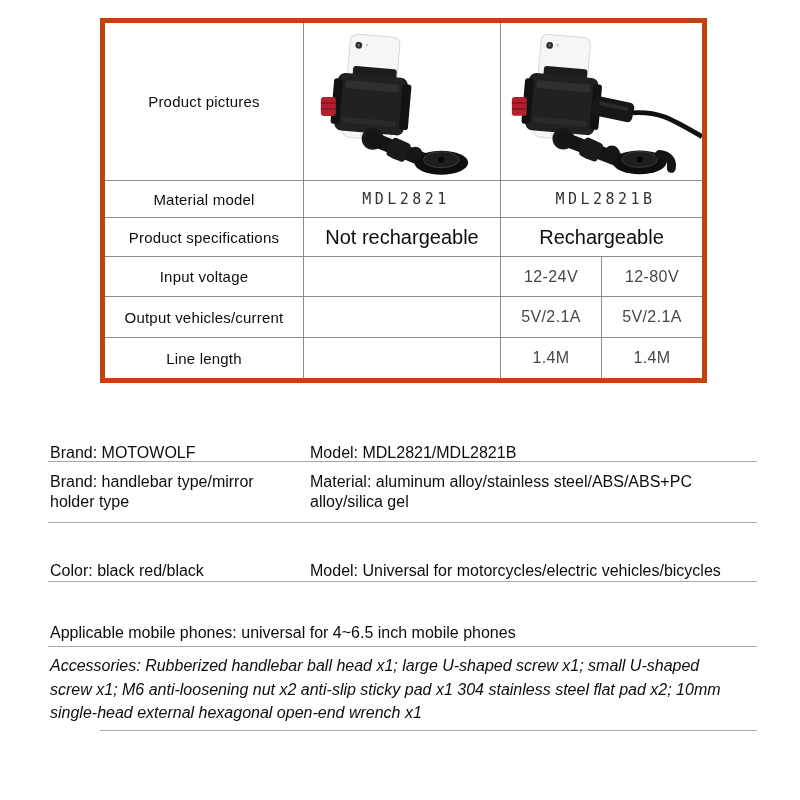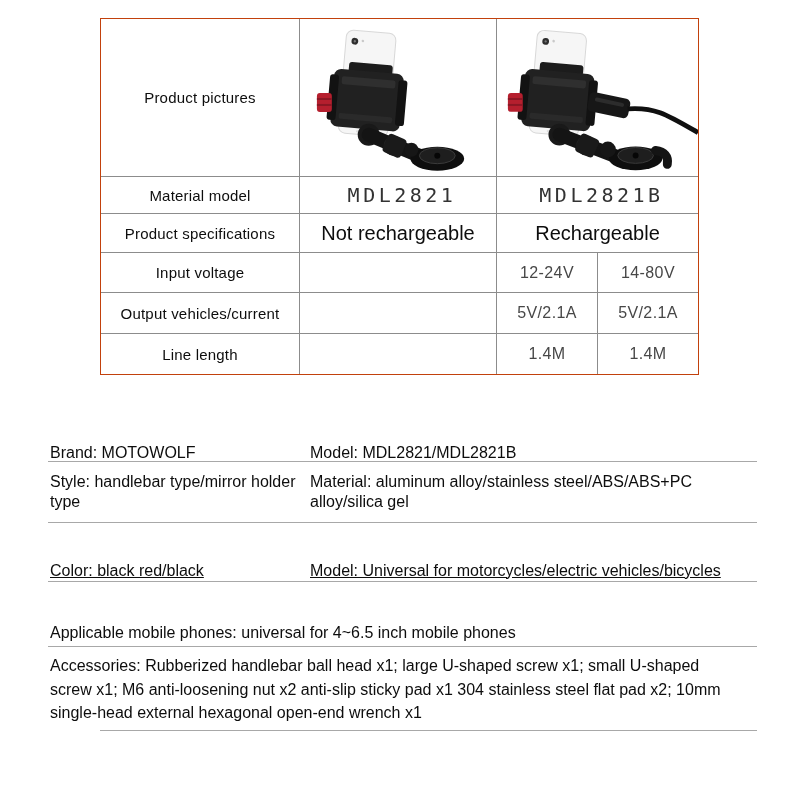--- a/index.html
+++ b/index.html
@@ -8,47 +8,47 @@
     position:relative; width:800px; height:800px; background:#ffffff;
     font-family:"Liberation Sans", sans-serif; color:#0d0d0d; overflow:hidden;
   }
 
   
   .spec-table {
     position:absolute; left:100px; top:18px;
     display:grid;
     grid-template-columns:198px 197px 101px 101px;
     grid-template-rows:157px 37px 39px 40px 41px 41px;
-    border:1px solid #c2410c;
+    border:5px solid #c2410c;
     background:#ffffff;
   }
   .cell { display:flex; align-items:center; justify-content:center; overflow:hidden; }
   .bl { border-left:1px solid #8c8c8c; }
   .bt { border-top:1px solid #8c8c8c; }
   .sp2 { grid-column:span 2; }
   .tlabel { font-size:15px; color:#0d0d0d; letter-spacing:0.2px; }
   .modelv {
     font-family:"DejaVu Sans Mono", monospace;
-    font-size:20px; letter-spacing:3.5px; color:#333333; padding-left:8px;
+    font-size:15px; letter-spacing:3.5px; color:#333333; padding-left:8px;
   }
   .specv { font-size:20px; color:#0d0d0d; }
   .smallv { font-size:16px; color:#474747; letter-spacing:0.4px; }
   .imgcell svg { display:block; }
 
   
   .details { position:absolute; left:48px; top:406px; width:709px; font-size:16px; }
   .drow { border-bottom:1px solid #a8a8a8; }
   .two-col { display:grid; grid-template-columns:262px 1fr; align-items:center; }
   .one-col { display:flex; align-items:center; }
   .row-brand { height:56px; }
   .row-style { height:61px; }
-  .row-color { height:59px;text-decoration:underline; }
+  .row-color { height:59px; }
   .row-appl  { height:65px; }
   .row-mirror{ height:58px; }
-  .row-acc   { height:83px; padding-top:7px; line-height:23.5px; border-bottom:none; }
+  .row-acc   { height:83px; padding-top:7px; line-height:23.5px; border-bottom:none;font-style:italic; }
   .lcell { padding-left:2px; padding-right:14px; line-height:20px; }
   .rcell { line-height:20px; }
   .nowrap { white-space:nowrap;margin-top:37px; }
   .end-line { margin-left:52px; width:657px; height:1px; background:#a8a8a8; }
 </style>
 </head>
 <body>
 
 <div class="page">
 
@@ -142,42 +142,42 @@
     <div class="cell bt bl modelv">MDL2821</div>
     <div class="cell bt bl sp2 modelv">MDL2821B</div>
 
     <div class="cell bt tlabel">Product specifications</div>
     <div class="cell bt bl specv">Not rechargeable</div>
     <div class="cell bt bl sp2 specv">Rechargeable</div>
 
     <div class="cell bt tlabel">Input voltage</div>
     <div class="cell bt bl"></div>
     <div class="cell bt bl smallv">12-24V</div>
-    <div class="cell bt bl smallv">14-80V</div>
+    <div class="cell bt bl smallv">12-80V</div>
 
     <div class="cell bt tlabel">Output vehicles/current</div>
     <div class="cell bt bl"></div>
     <div class="cell bt bl smallv">5V/2.1A</div>
     <div class="cell bt bl smallv">5V/2.1A</div>
 
     <div class="cell bt tlabel">Line length</div>
     <div class="cell bt bl"></div>
     <div class="cell bt bl smallv">1.4M</div>
     <div class="cell bt bl smallv">1.4M</div>
   </div>
 
   <div class="details">
 
     <div class="drow two-col row-brand">
       <div class="lcell nowrap">Brand: MOTOWOLF</div>
       <div class="rcell nowrap">Model: MDL2821/MDL2821B</div>
     </div>
 
     <div class="drow two-col row-style">
-      <div class="lcell">Style: handlebar type/mirror holder type</div>
+      <div class="lcell">Brand: handlebar type/mirror holder type</div>
       <div class="rcell">Material: aluminum alloy/stainless steel/ABS/ABS+PC alloy/silica gel</div>
     </div>
 
     <div class="drow two-col row-color">
       <div class="lcell nowrap">Color: black red/black</div>
       <div class="rcell nowrap">Model: Universal for motorcycles/electric vehicles/bicycles</div>
     </div>
 
     <div class="drow one-col row-appl">
       <div class="lcell nowrap">Applicable mobile phones: universal for 4~6.5 inch mobile phones</div>

